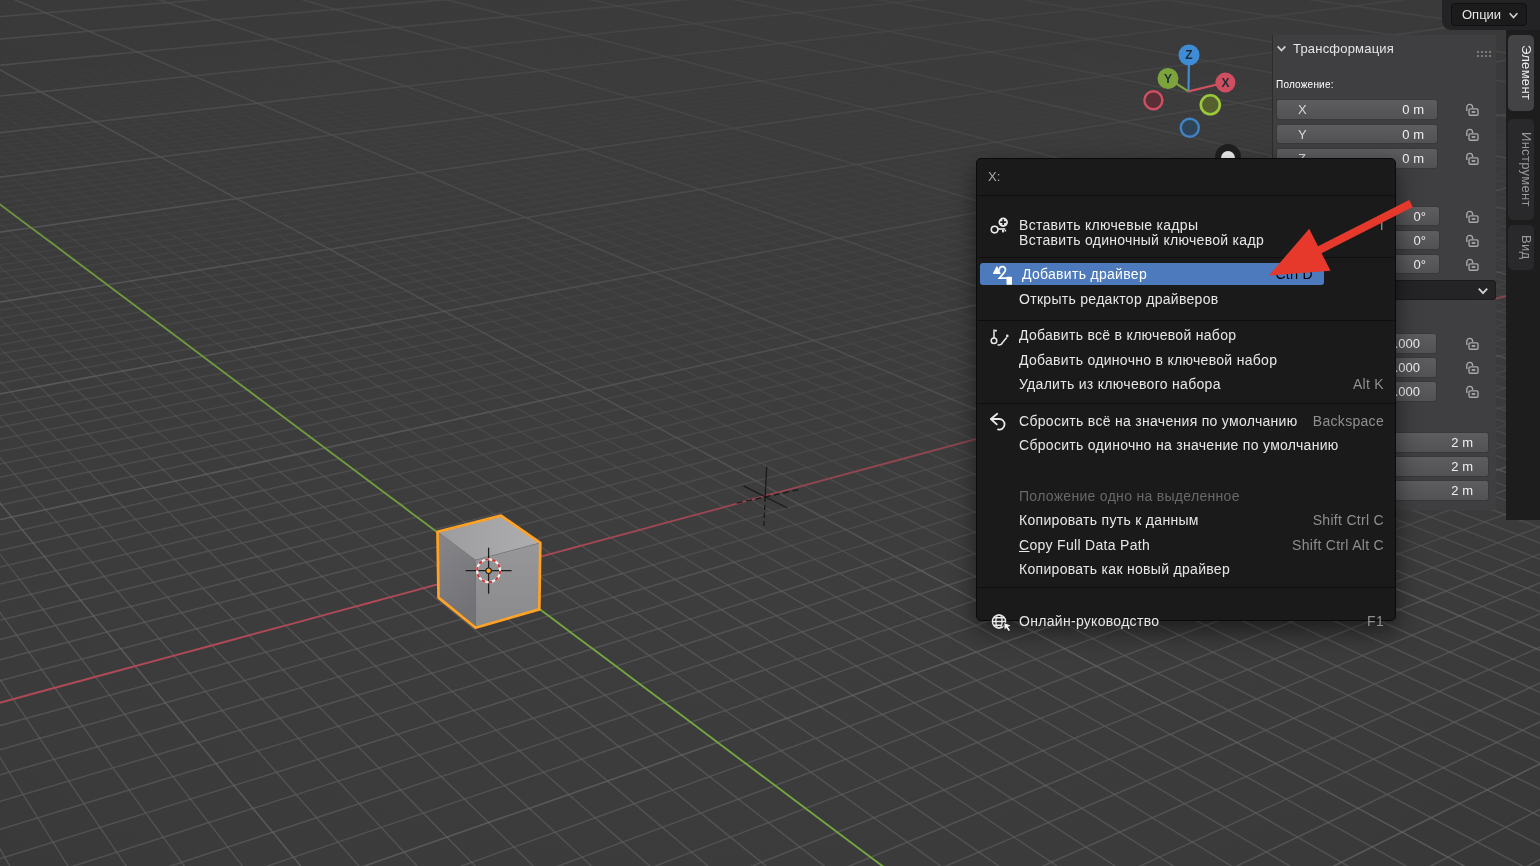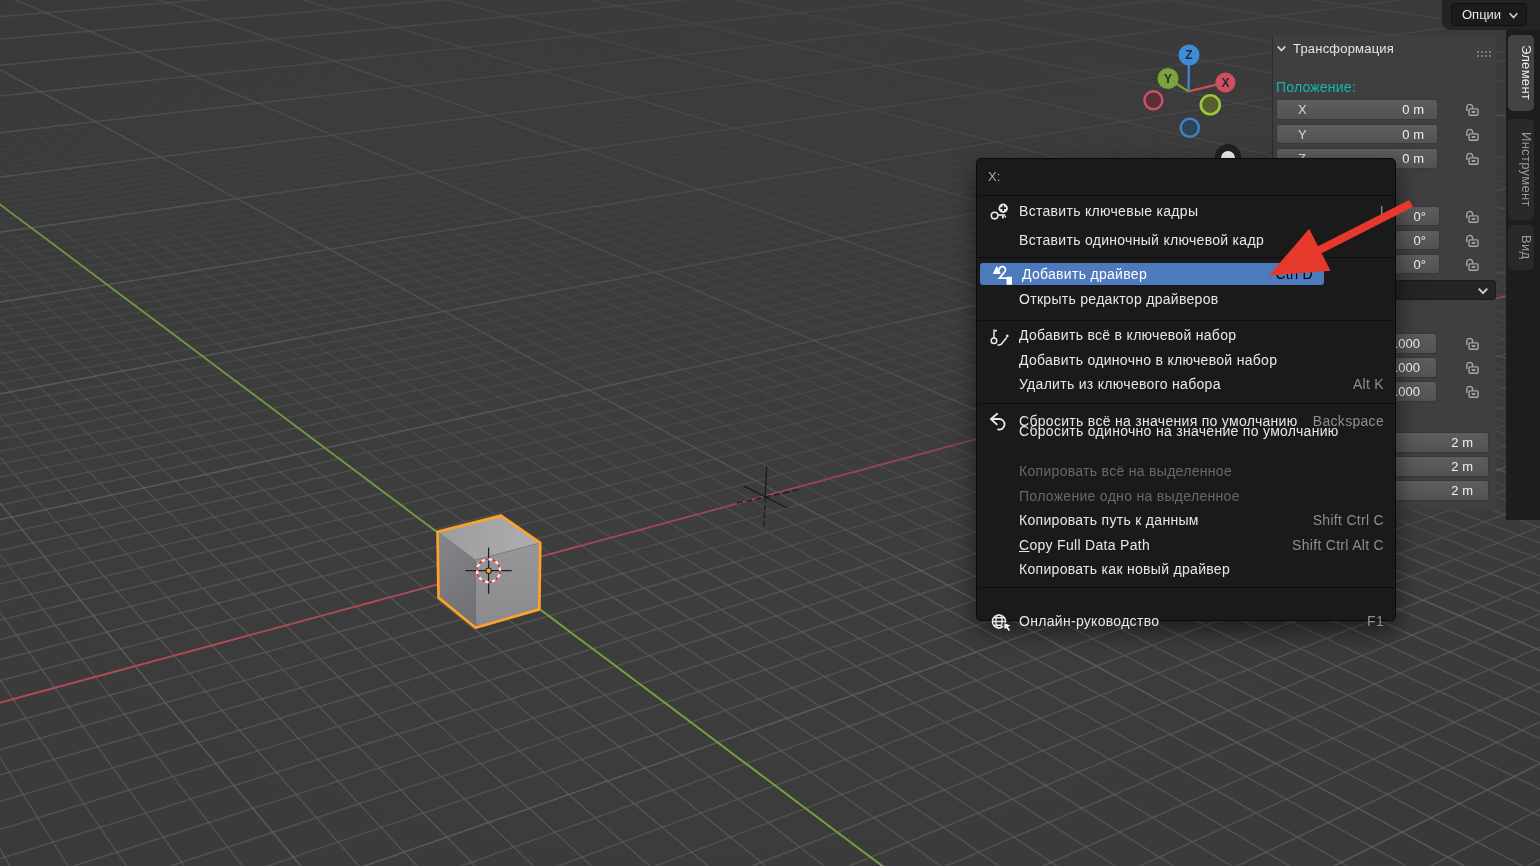--- a/index.html
+++ b/index.html
@@ -2,21 +2,21 @@
 <html><head><meta charset="utf-8"><style>
 * { margin:0; padding:0; box-sizing:border-box; }
 html,body { width:1540px; height:866px; overflow:hidden; background:#3b3b3c; }
 body { font-family:"Liberation Sans", sans-serif; }
 #stage { position:relative; width:1540px; height:866px; }
 #vp { position:absolute; left:0; top:0; }
 
 #npanel { position:absolute; left:1272px; top:35px; width:224px; height:475px;
   background:rgba(63,63,65,0.97); border-left:1px solid #2c2c2d; }
 .phead { position:absolute; left:4px; top:11px; color:#e4e4e4; font-size:13.5px; letter-spacing:0.2px; }
-.plabel { position:absolute; color:#14b8a6; font-size:14px; letter-spacing:0.2px; }
+.plabel { position:absolute; color:#ffffff; font-size:10px; letter-spacing:0.2px; }
 .fld { position:absolute; height:20.5px; background:linear-gradient(#5d5d60,#525255);
   border-radius:3px; border:1px solid #39393b; color:#e9e9e9; font-size:13px; line-height:19px; }
 .fld .ax { position:absolute; left:21px; color:#d8d8d8; }
 .fld .val { position:absolute; right:13px; color:#f0f0f0; }
 .lock { position:absolute; left:1463px; width:16px; height:16px; }
 .ddown { position:absolute; background:#242427; border:1px solid #1b1b1c; border-radius:3px; }
 
 #gutter { position:absolute; left:1506px; top:28px; width:34px; height:492px; background:#1d1d1e; }
 .tab { position:absolute; left:1508px; width:26px; border-radius:5px; writing-mode:vertical-rl;
   text-align:center; font-size:13px; letter-spacing:0.3px; color:#9a9a9a; background:#29292b; }
@@ -859,21 +859,21 @@
 <div class="tab" style="top:118.5px;height:101px">Инструмент</div>
 <div class="tab" style="top:224.5px;height:45px">Вид</div>
 <div id="optstrip"></div>
 <div id="optbtn"><span style="margin-left:10px">Опции</span>
 <svg width="11" height="11" viewBox="0 0 10 10" style="position:absolute;right:7px;top:6px">
         <path d="M1.5 3 L5 6.8 L8.5 3" stroke="#d0d0d0" stroke-width="1.5" fill="none"></path>
       </svg></div>
 <div id="menu">
       <div id="mtitle">X:</div>
       <div class="msep" style="top:36.0px"></div>
-      <div class="mi " style="top:41px">
+      <div class="mi " style="top:55px">
         <span class="micon"><svg width="21" height="21" viewBox="0 0 21 21">
 <g fill="none" stroke="#e9e9e9" stroke-width="1.6">
 <circle cx="5.6" cy="13.6" r="3.3"></circle>
               <path d="M9 13 h7.2"></path>
             </g>
 <rect x="13" y="13.8" width="1.9" height="2.6" fill="#e9e9e9"></rect>
 <rect x="15.6" y="13.8" width="1.5" height="1.7" fill="#e9e9e9"></rect>
 <circle cx="14.2" cy="6.2" r="4.7" fill="#e9e9e9"></circle>
 <path d="M14.2 3.3 v5.8 M11.3 6.2 h5.8" stroke="#1a1a1b" stroke-width="1.7"></path>
           </svg></span>
@@ -920,25 +920,22 @@
       <div class="mi " style="top:250.5px">
         <span class="micon"><svg width="20" height="20" viewBox="0 0 20 20">
 <g fill="none" stroke="#e9e9e9" stroke-width="1.8" stroke-linecap="round" stroke-linejoin="round">
 <path d="M8.2 1.8 L 1.9 7 L 7.8 12.4"></path>
 <path d="M2.2 7 h 8 a 5.3 5.3 0 1 1 -1.2 10.45"></path>
             </g>
           </svg></span>
         <span class="txt">Сбросить всё на значения по умолчанию</span>
         <span class="sc">Backspace</span>
       </div>
-      <div class="mi " style="top:261px">
+      <div class="mi " style="top:275px">
         <span class="txt">Сбросить одиночно на значение по умолчанию</span>
-      </div>
-      <div class="mi dis" style="top:300.5px">
-        <span class="txt">Копировать всё на выделенное</span>
       </div>
       <div class="mi dis" style="top:325.5px">
         <span class="txt">Положение одно на выделенное</span>
       </div>
       <div class="mi " style="top:374.5px">
         <span class="txt"><span style="text-decoration:underline">C</span>opy Full Data Path</span>
         <span class="sc">Shift Ctrl Alt C</span>
       </div>
       <div class="mi " style="top:350.0px">
         <span class="txt">Копировать путь к данным</span>

